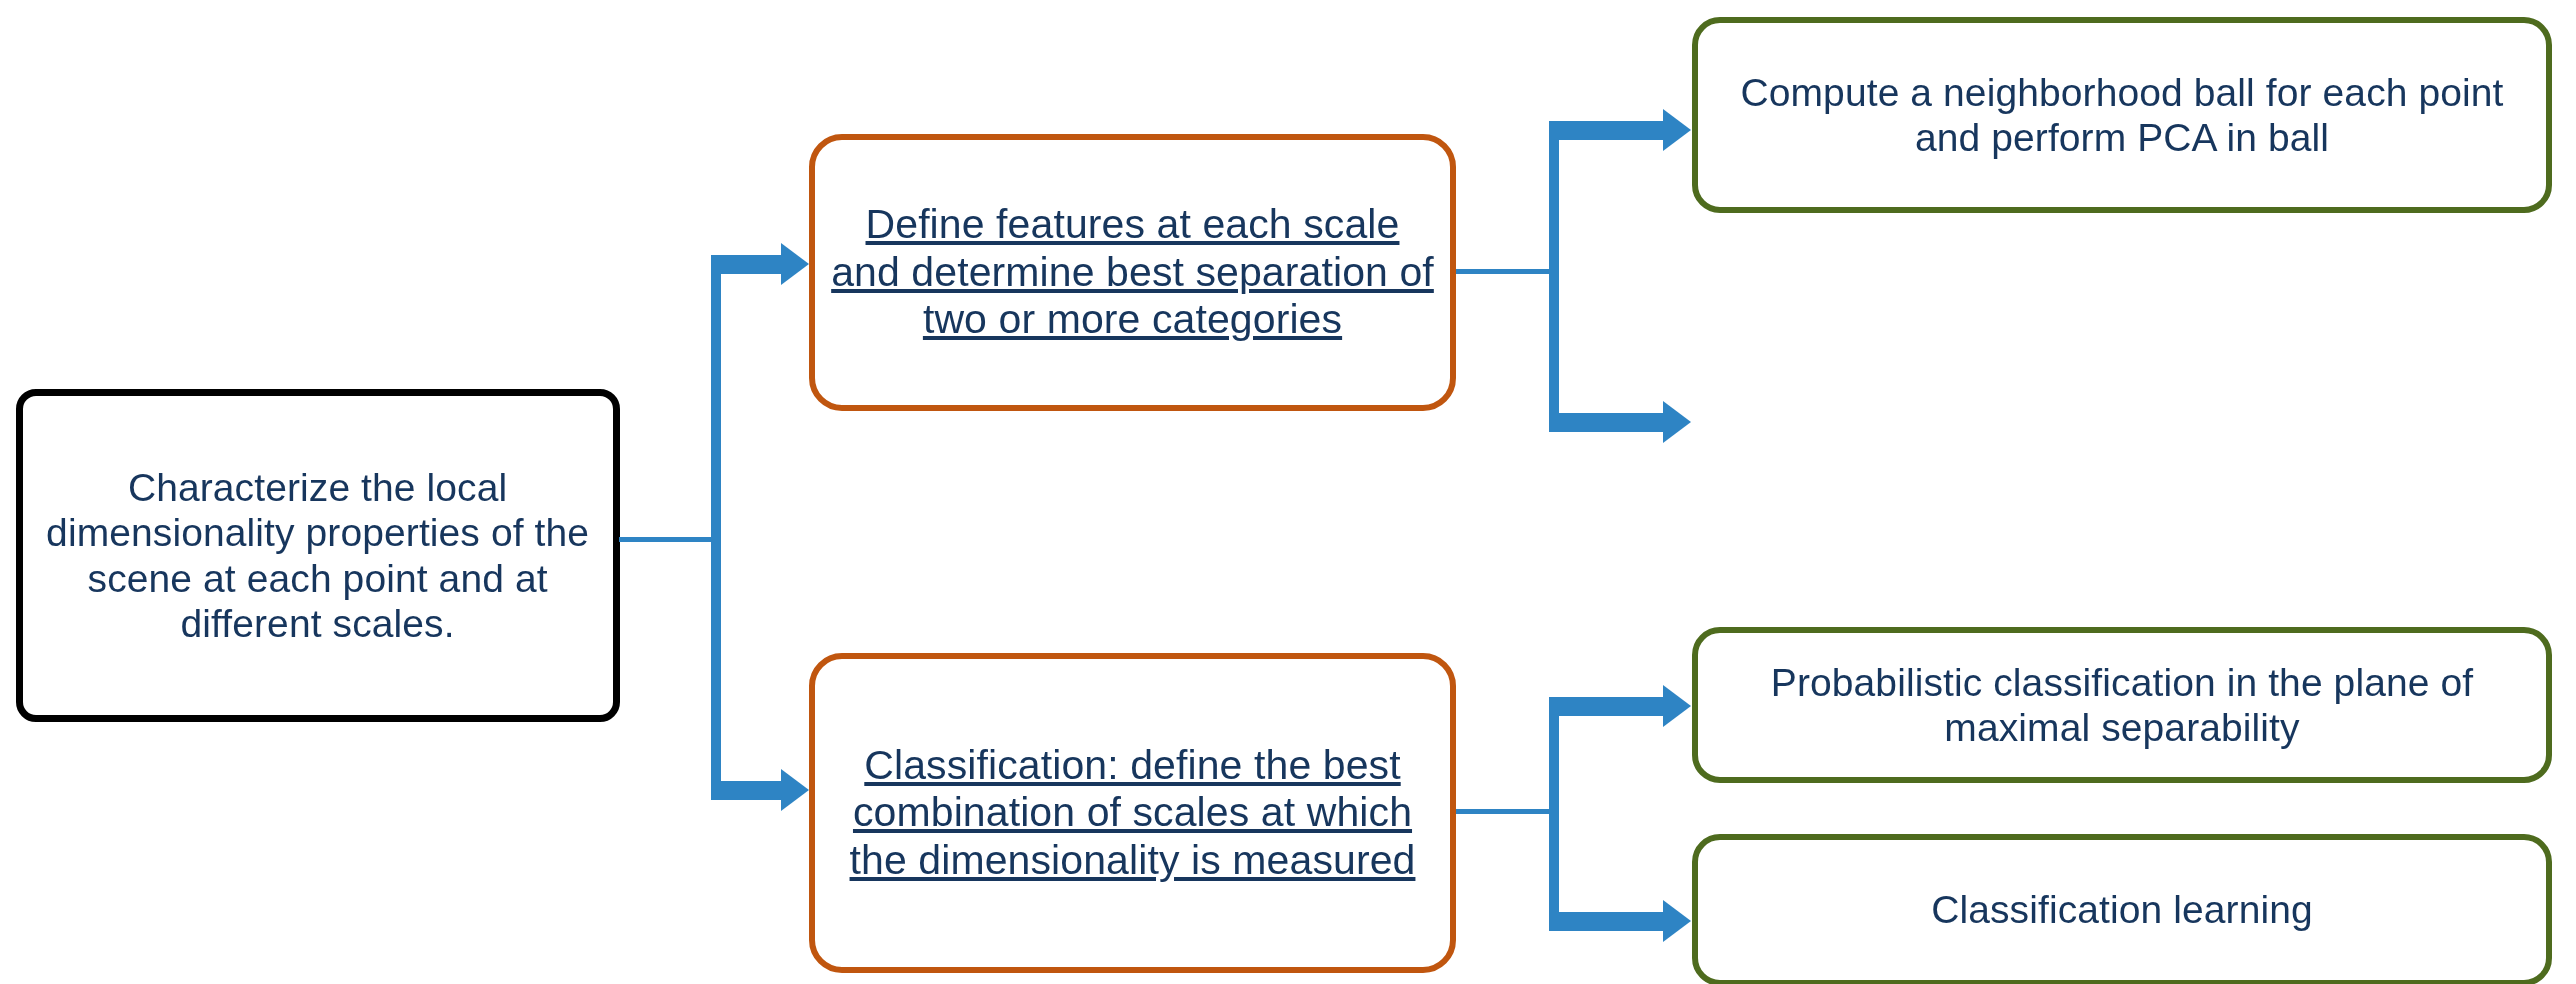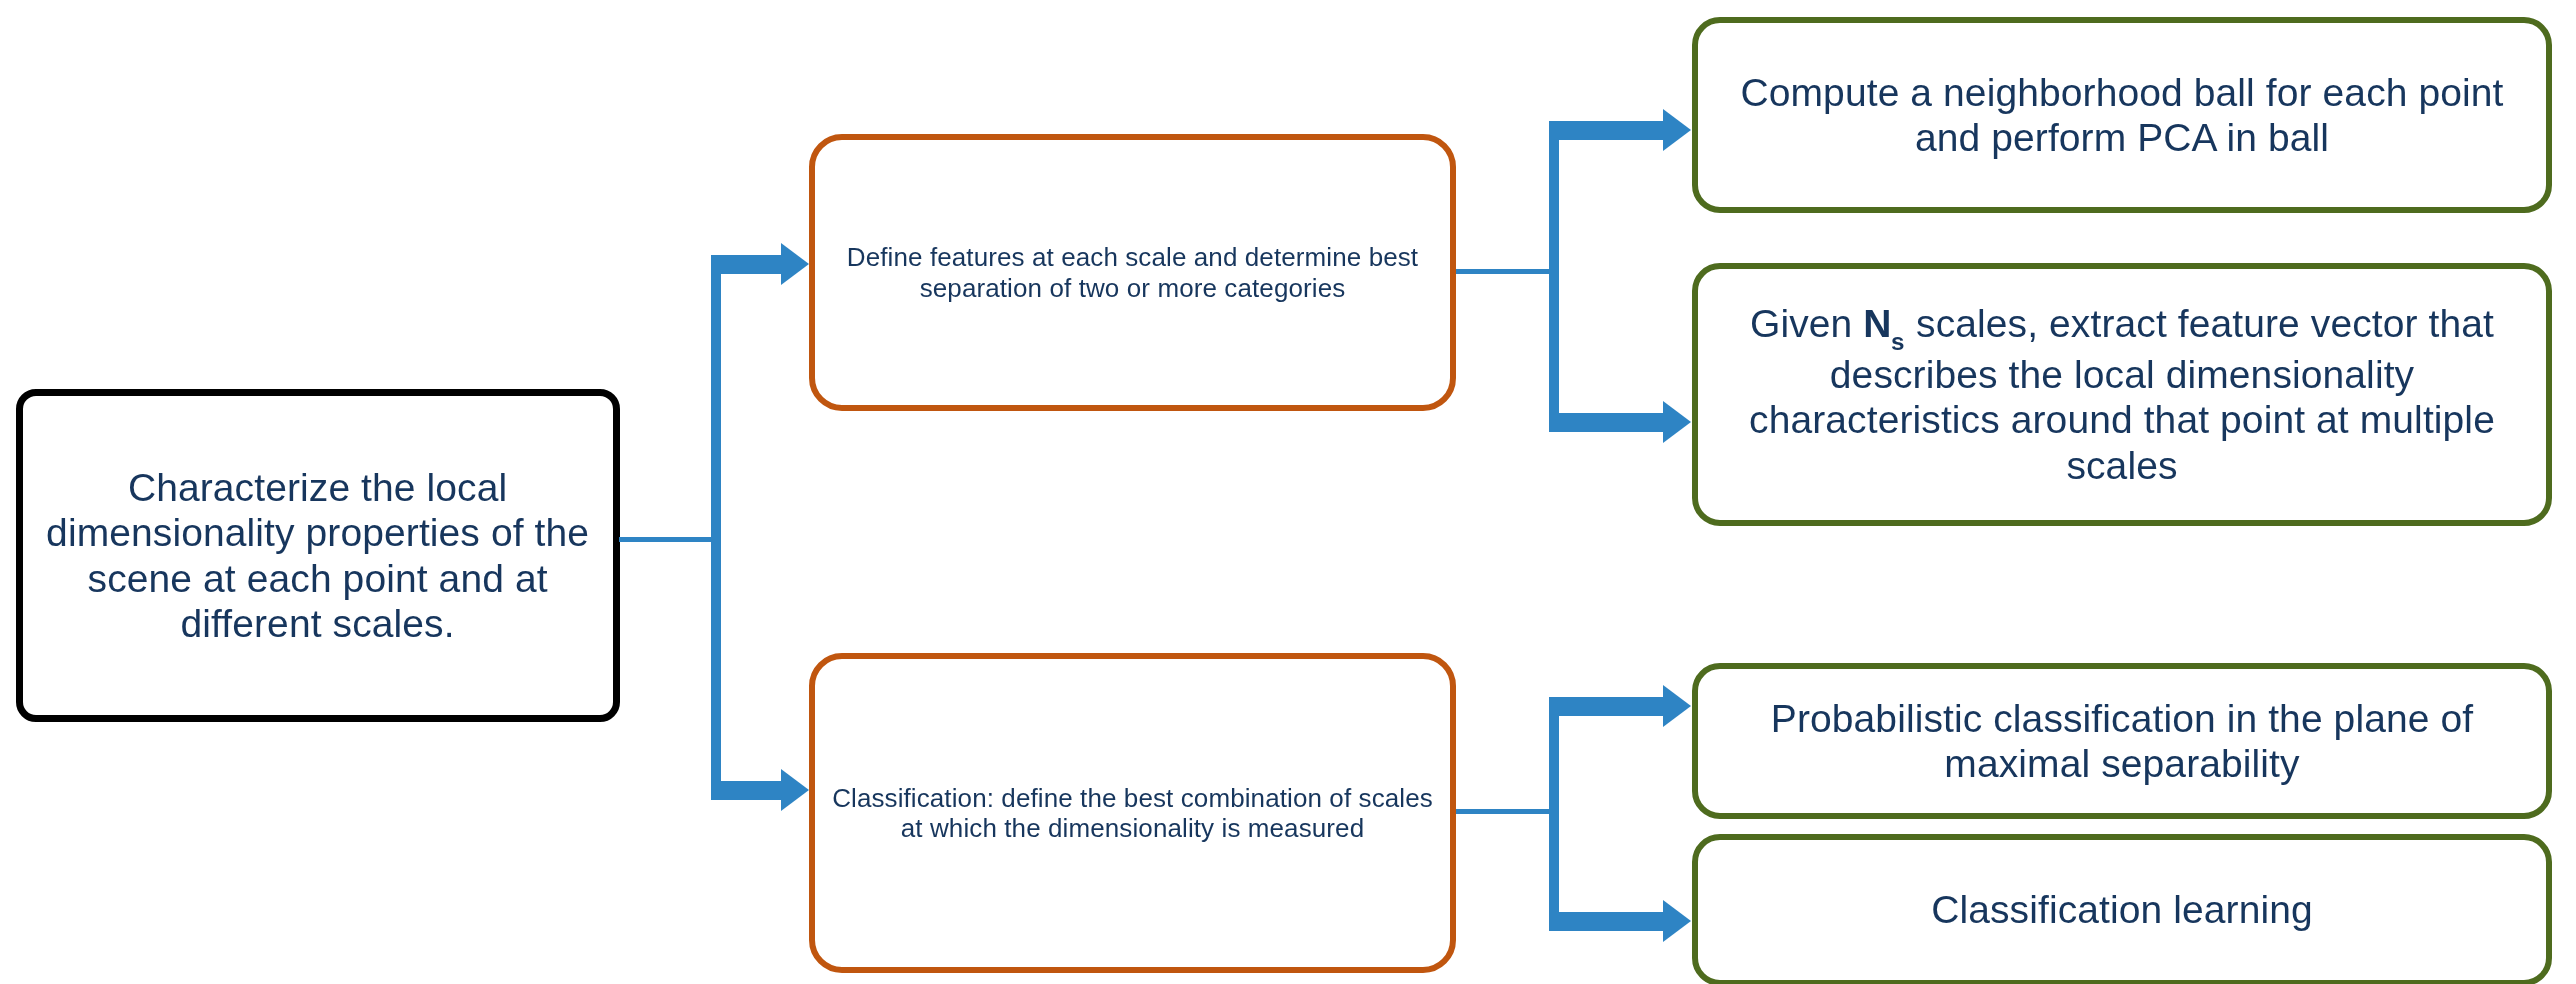--- a/index.html
+++ b/index.html
@@ -44,21 +44,22 @@
     width: 604px;
     height: 333px;
     border: 7px solid #000000;
     border-radius: 20px;
     font-size: 39px;
   }
 
   .node-orange {
     border: 6.2px solid #C0560F;
     border-radius: 33px;
-    font-size: 26px;
+    font-size: 41px;
+    text-decoration: underline;
   }
   .node-orange-1 {
     left: 809px;
     top: 134px;
     width: 647px;
     height: 277px;
   }
   .node-orange-2 {
     left: 809px;
     top: 653px;
@@ -82,21 +83,20 @@
     left: 1692px;
     top: 263px;
     width: 860px;
     height: 263px;
   }
   .node-green-3 {
     left: 1692px;
     top: 627px;
     width: 860px;
     height: 156px;
-    margin-top: 36px;
   }
   .node-green-4 {
     left: 1692px;
     top: 834px;
     width: 860px;
     height: 152px;
   }
 
   .sub {
     font-size: 0.62em;
@@ -153,23 +153,20 @@
   <div class="conn conn-trunk" style="left:1549px; top:121px; height:311px;"></div>
   <div class="conn conn-arm" style="left:1549px; top:121px; width:115px;"></div>
   <div class="arrowhead" style="left:1663px; top:109px;"></div>
   <div class="conn conn-arm" style="left:1549px; top:413px; width:115px;"></div>
   <div class="arrowhead" style="left:1663px; top:401px;"></div>
 
   <div class="node node-green node-green-1">
     <span class="label">Compute a neighborhood ball for each point and perform PCA in ball</span>
   </div>
 
-  <div class="node node-green node-green-2">
-    <span class="label"><span>Given </span><span class="nvar">N</span><span class="sub">s</span><span> scales, extract feature vector that describes the local dimensionality characteristics around that point at multiple scales</span></span>
-  </div>
 
   <div class="node node-orange node-orange-2">
     <span class="label">Classification: define the best combination of scales at which the dimensionality is measured</span>
   </div>
 
   <div class="conn conn-thin" style="left:1456px; top:809px; width:100px;"></div>
   <div class="conn conn-trunk" style="left:1549px; top:697px; height:233px;"></div>
   <div class="conn conn-arm" style="left:1549px; top:697px; width:115px;"></div>
   <div class="arrowhead" style="left:1663px; top:685px;"></div>
   <div class="conn conn-arm" style="left:1549px; top:912px; width:115px;"></div>

